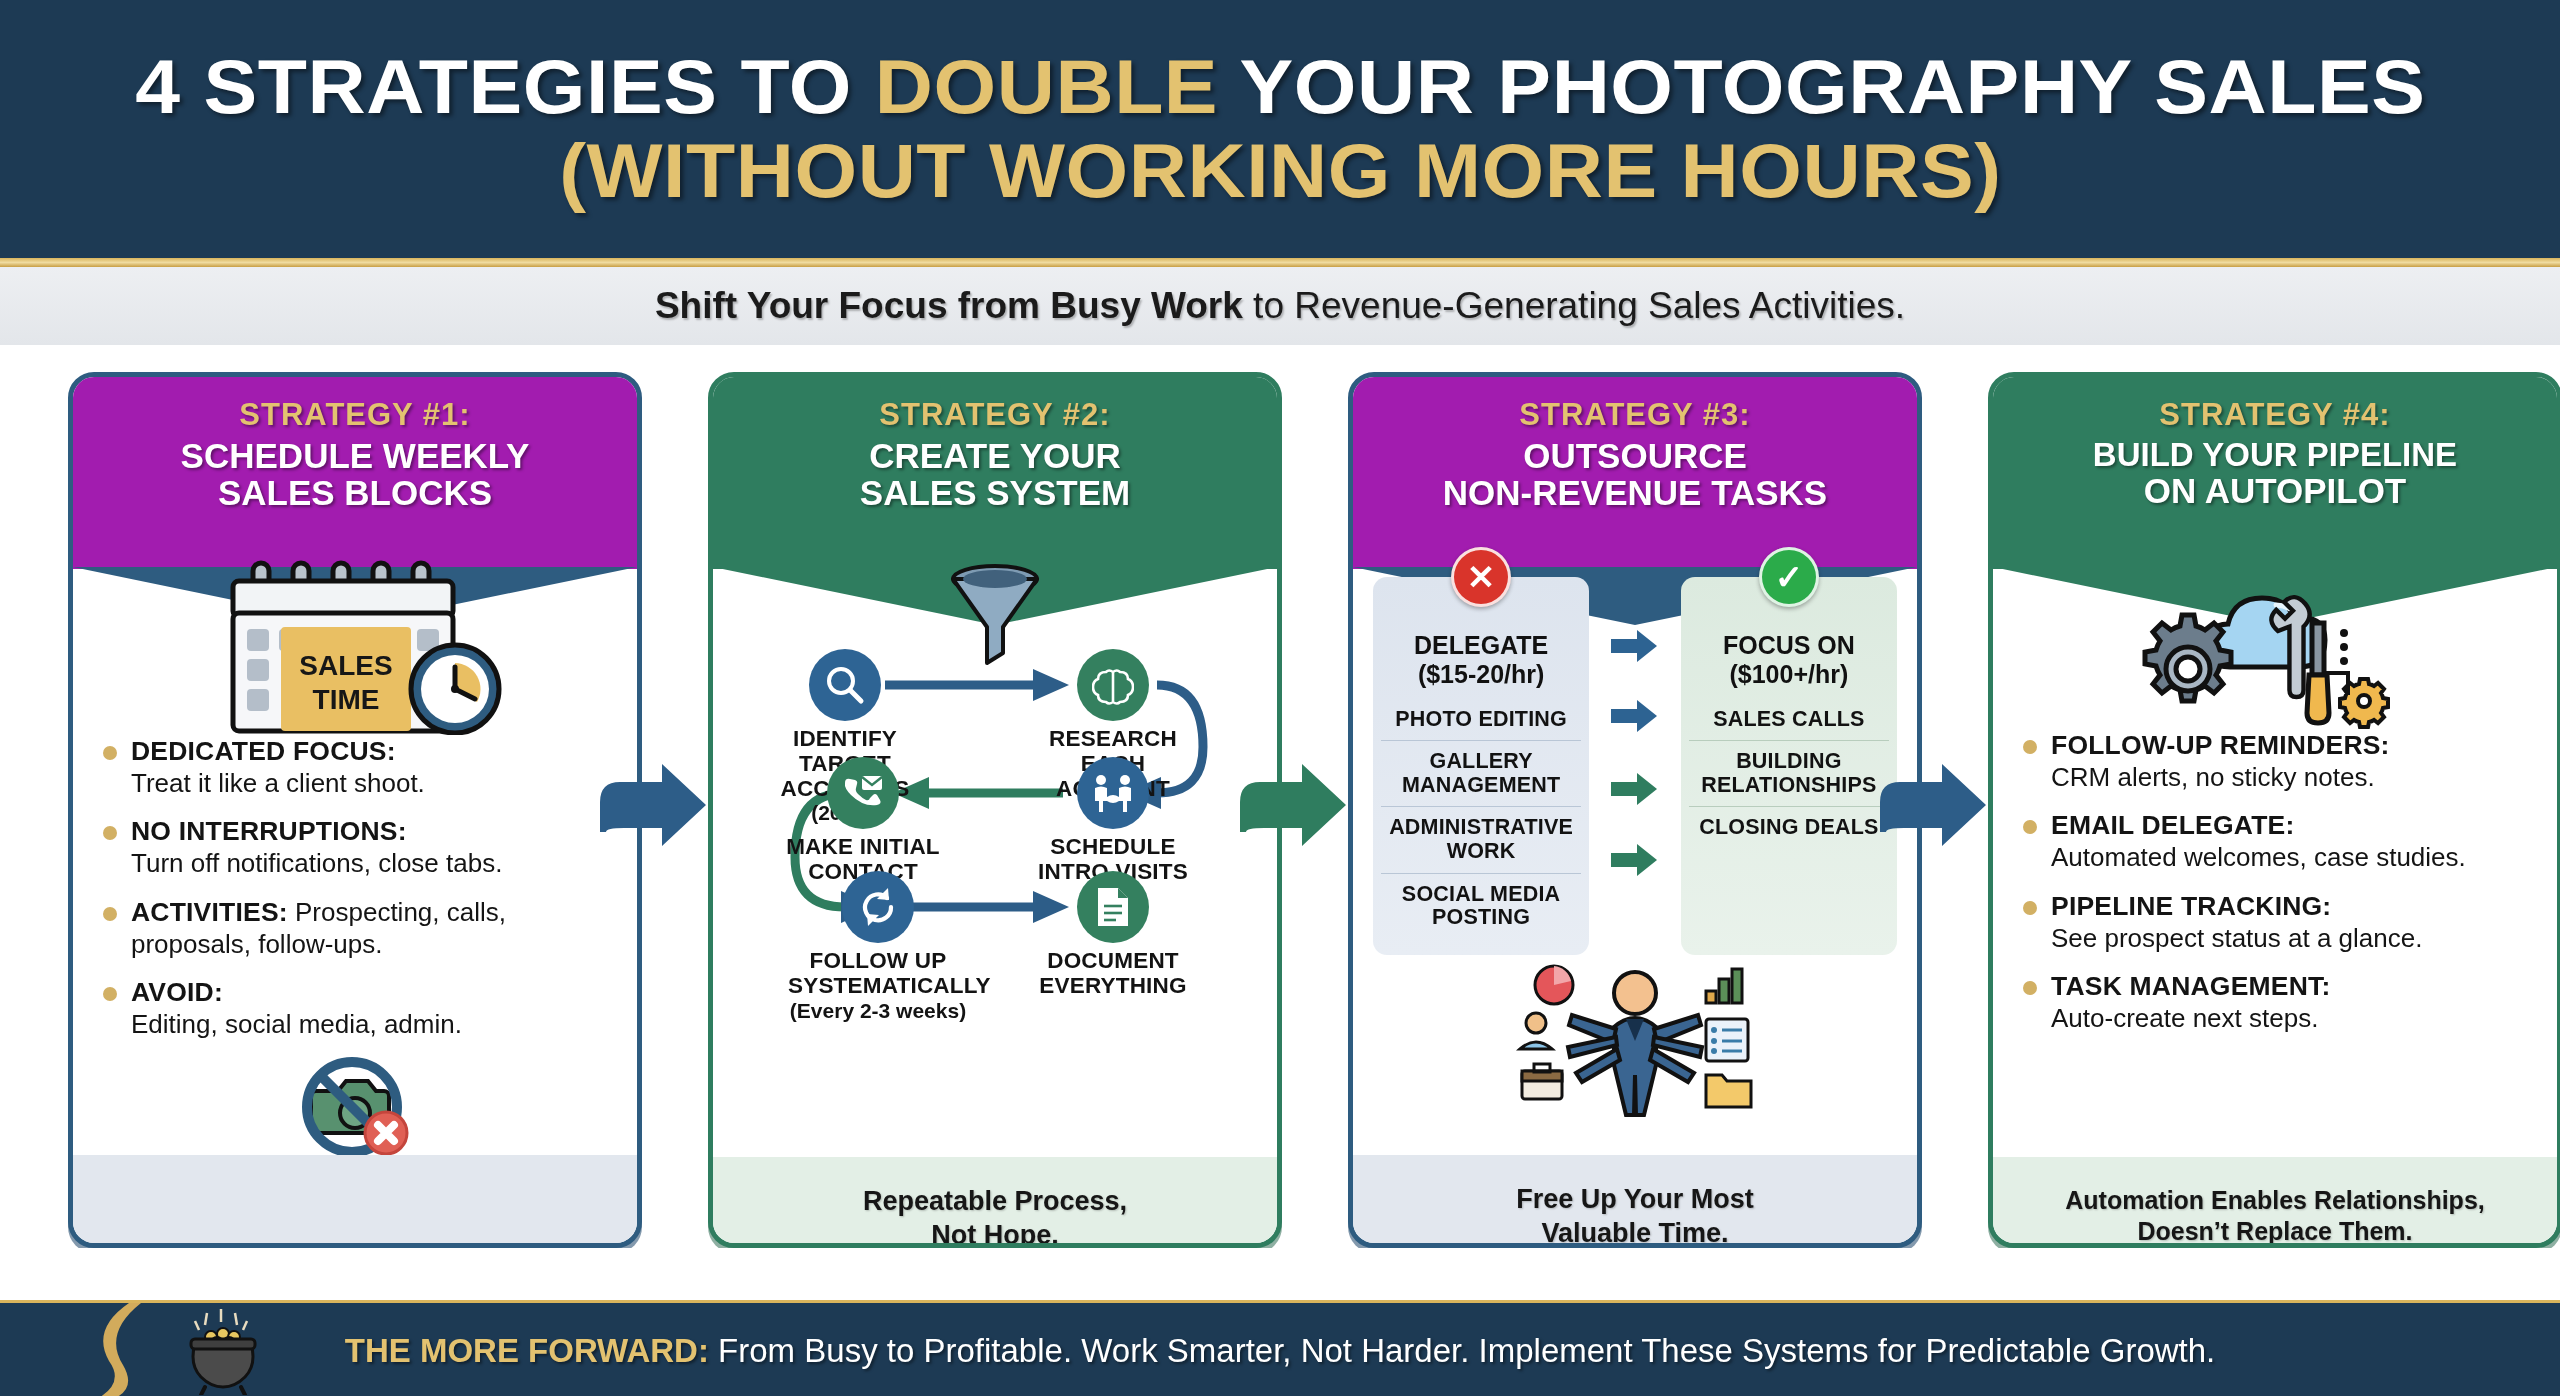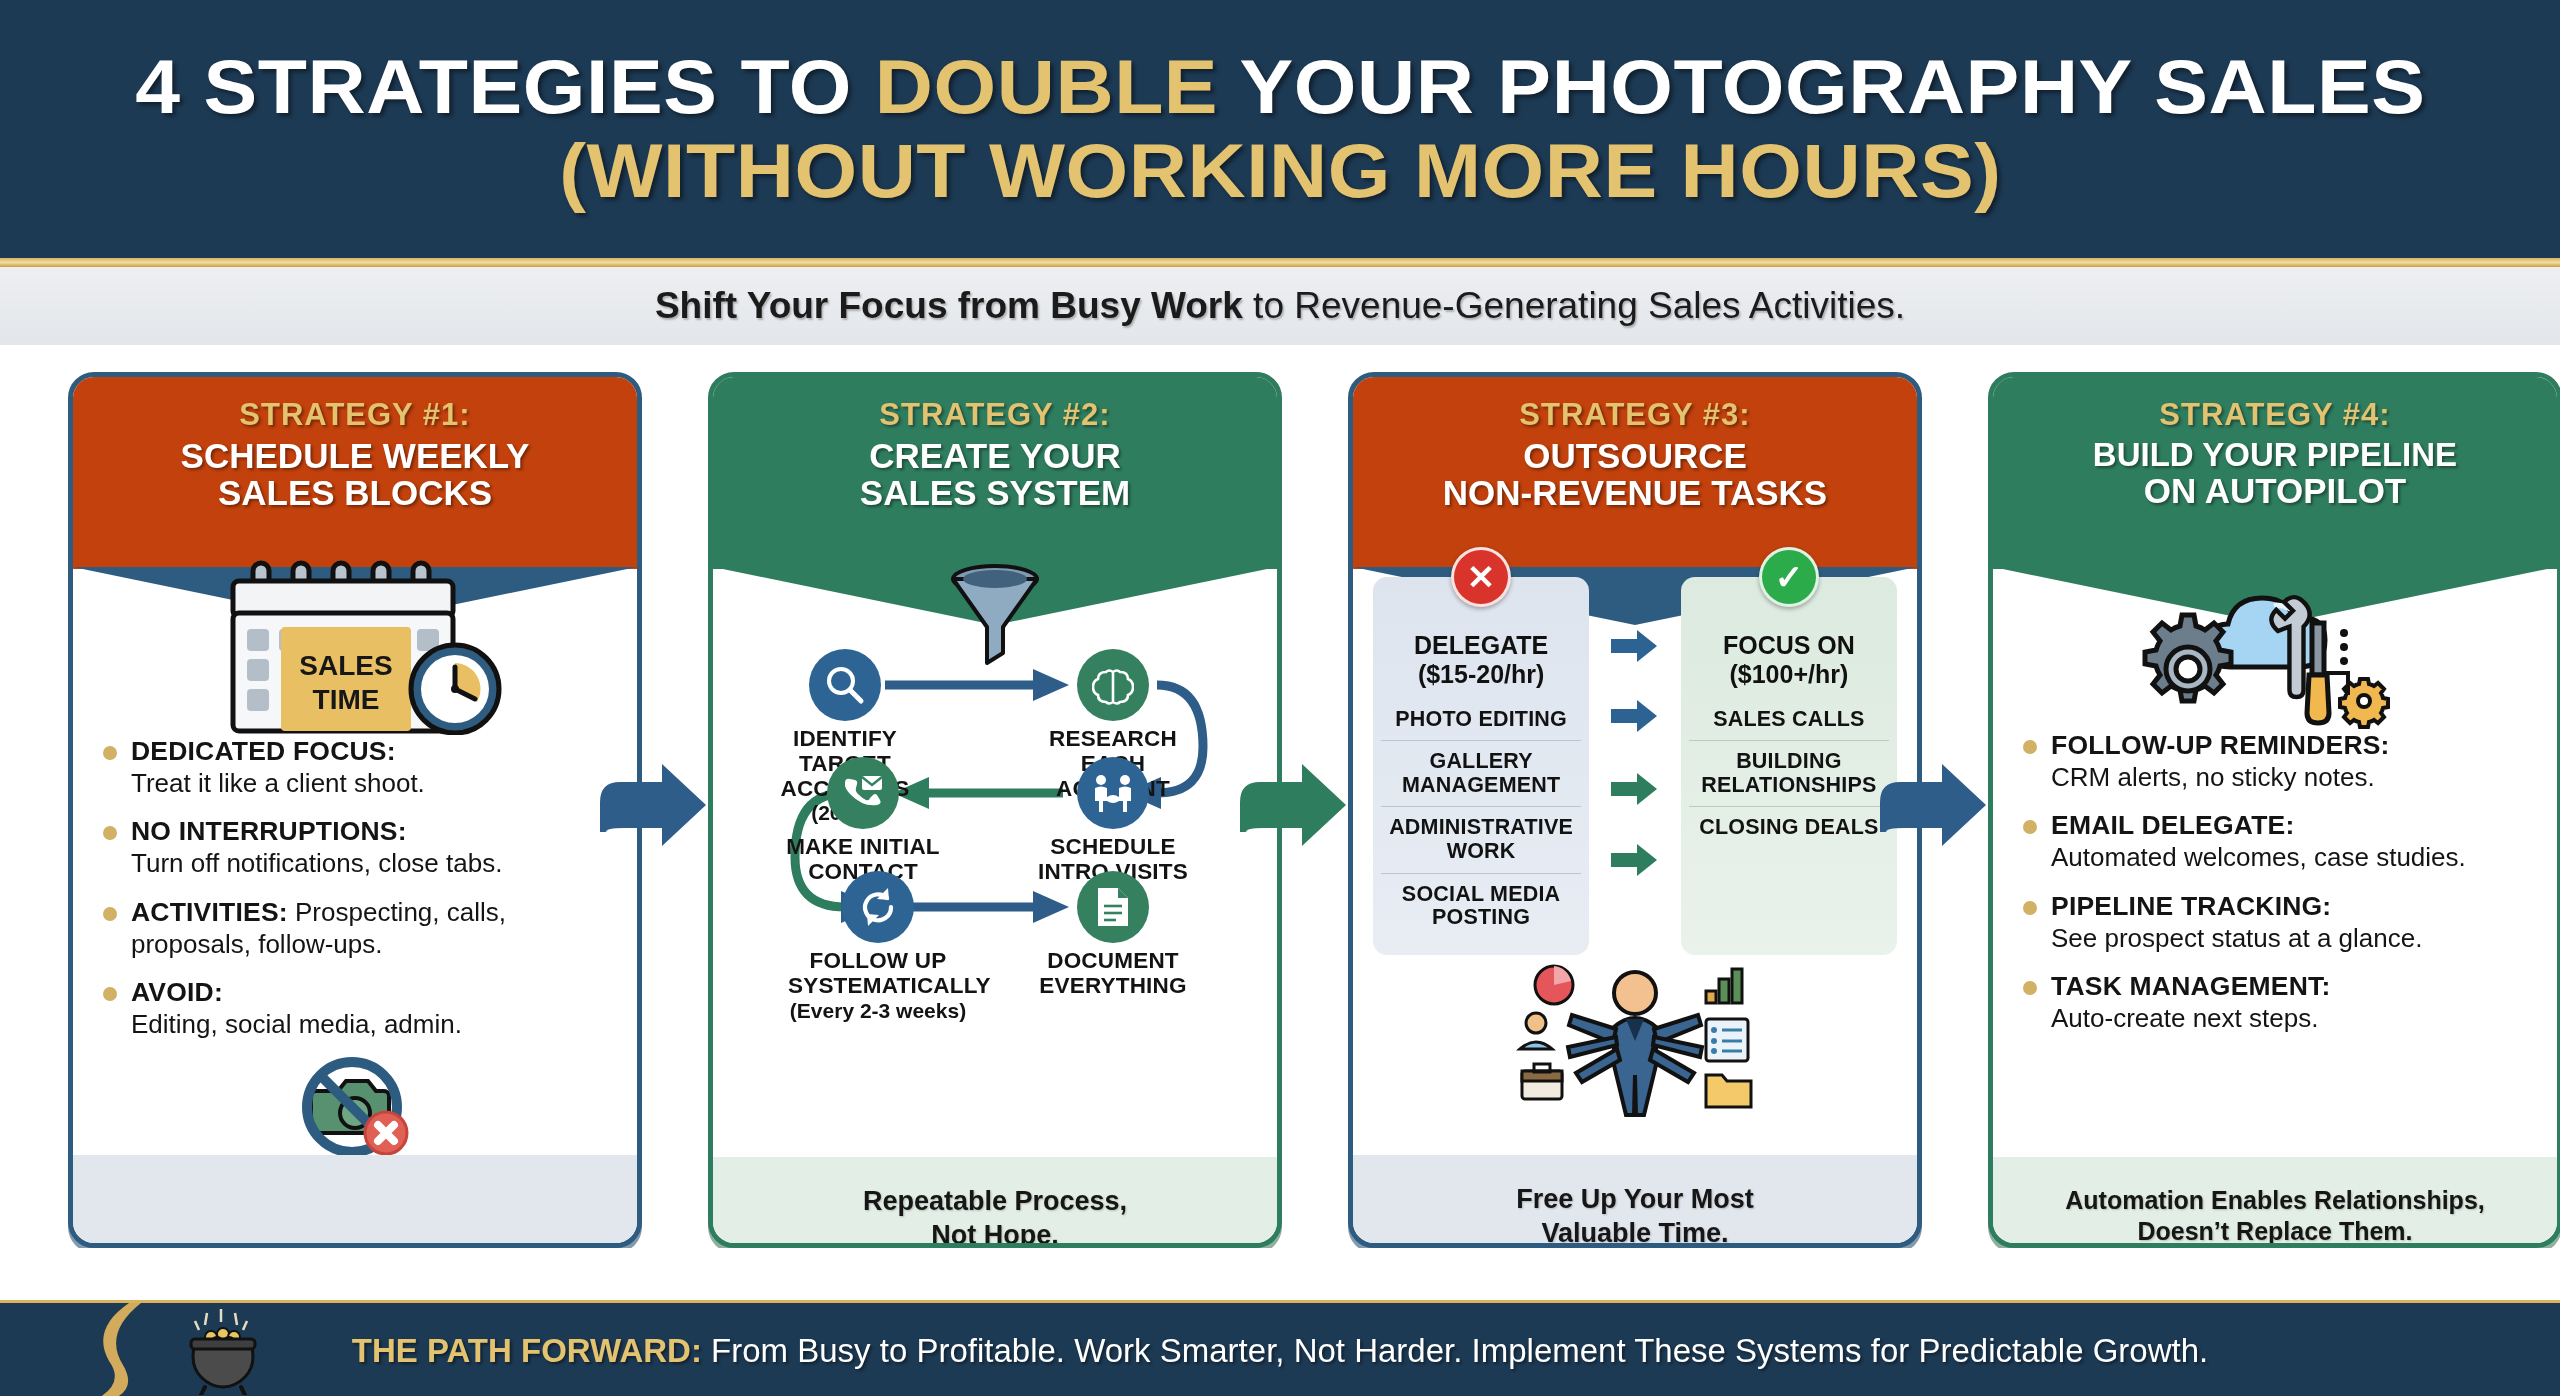--- a/index.html
+++ b/index.html
@@ -66,21 +66,21 @@
   #card3{left:1348px;}
   #card4{left:1988px;}
 
   .card-head{
     position:relative;width:100%;
     padding:20px 18px 0 18px;
     box-sizing:border-box;
     text-align:center;
     color:#ffffff;
   }
-  .card.blue .card-head{background:#c2410c;height:192px;}
+  .card.blue .card-head{background:#a21caf;height:192px;}
   .card.green .card-head{background:#2f7d5f;height:192px;}
   .head-notch{
     position:absolute;left:0;bottom:-56px;width:100%;height:58px;
   }
   .card.blue .head-notch{background:#2e5c80;clip-path:polygon(0 0,100% 0,100% 0,50% 100%,0 0);}
   .card.green .head-notch{background:#2f7d5f;clip-path:polygon(0 0,100% 0,100% 0,50% 100%,0 0);}
   .strategy-label{
     font-size:31px;font-weight:bold;color:#e3c270;letter-spacing:1px;
     text-shadow:2px 2px 3px rgba(0,0,0,0.4);
   }
@@ -596,17 +596,17 @@
           <circle cx="48" cy="25" r="6"></circle>
           <circle cx="59" cy="28" r="6"></circle>
         <circle cx="42" cy="34" r="6"></circle>
           <circle cx="54" cy="34" r="6"></circle>
       </g>
       <path d="M20 34 h56 q6 22 -6 34 q-10 10 -22 10 q-12 0 -22 -10 q-12 -12 -6 -34 z" fill="#4b4b4b" stroke="#111" stroke-width="3"></path>
       <rect x="16" y="30" width="64" height="10" rx="4" fill="#3f3f3f" stroke="#111" stroke-width="3"></rect>
       <path d="M30 78 l-4 8 M66 78 l4 8" stroke="#111" stroke-width="4" stroke-linecap="round"></path>
     </svg>
     <div class="footer-inner">
-      <span class="fg">THE PATH FORWARD:</span><span> From Busy to Profitable. Work Smarter, Not Harder. Implement These Systems for Predictable Growth.</span>
+      <span class="fg">THE MORE FORWARD:</span><span> From Busy to Profitable. Work Smarter, Not Harder. Implement These Systems for Predictable Growth.</span>
     </div>
   </div>
 
 </div>
 
 </body></html>

